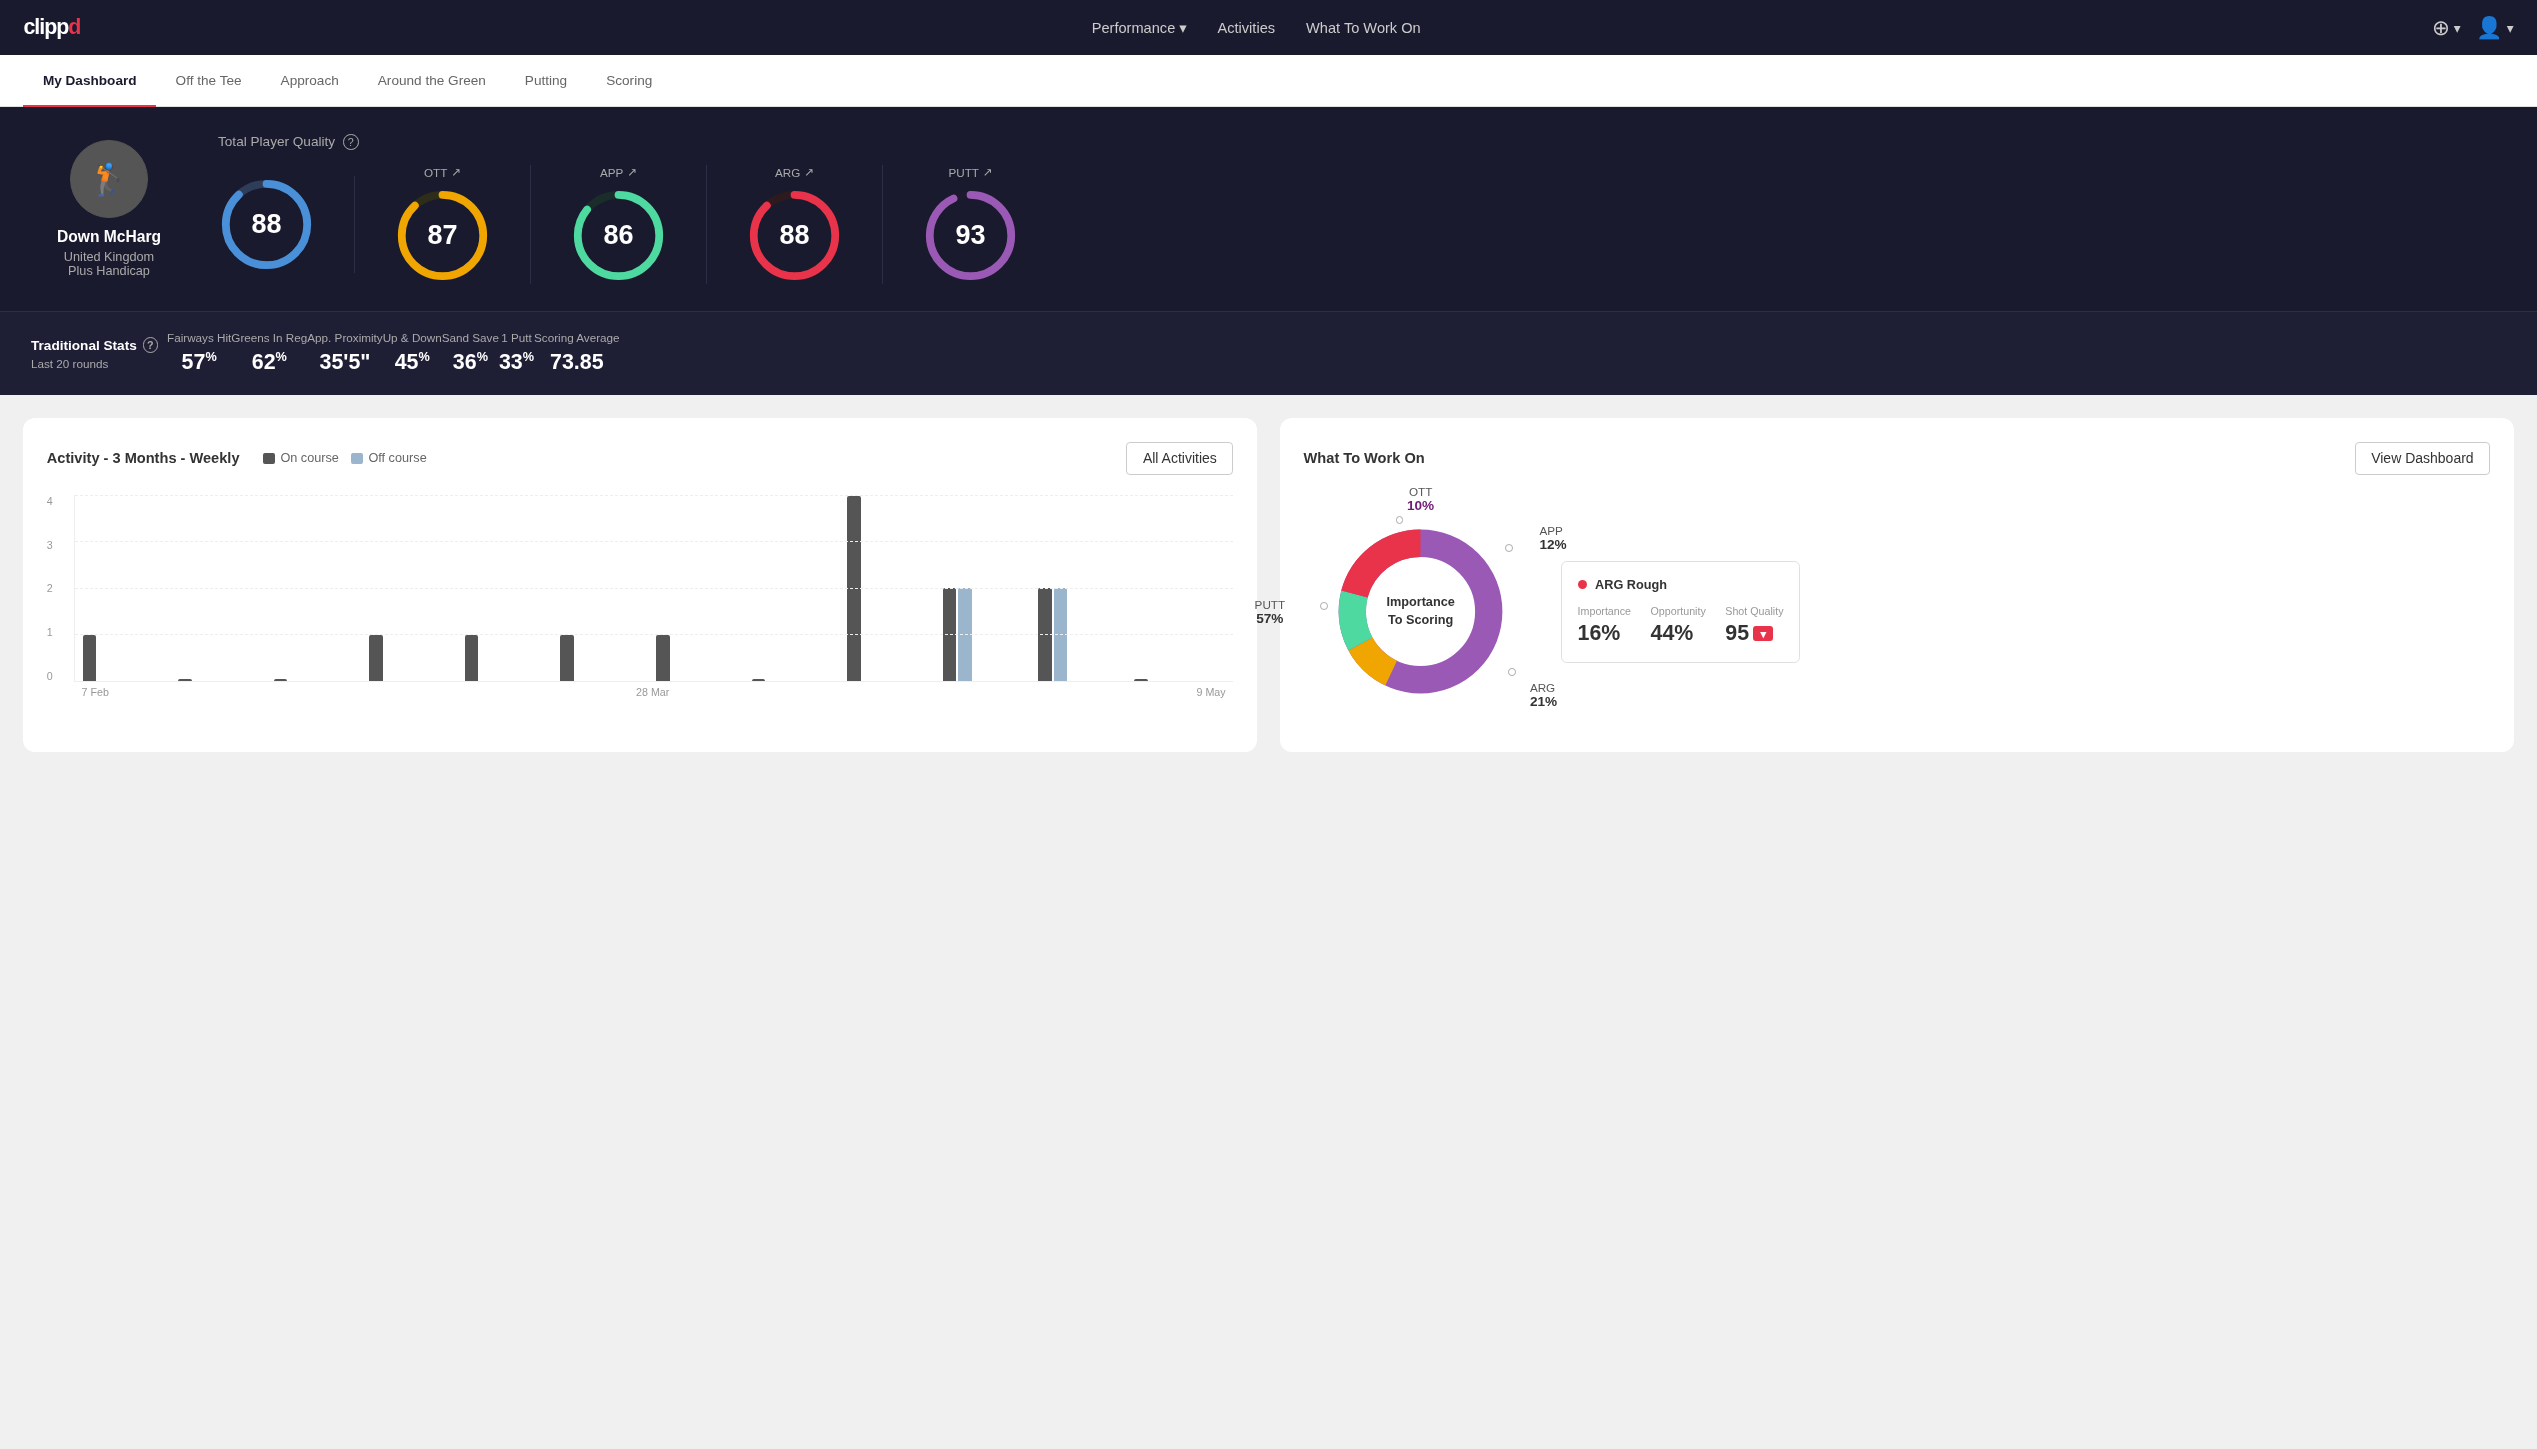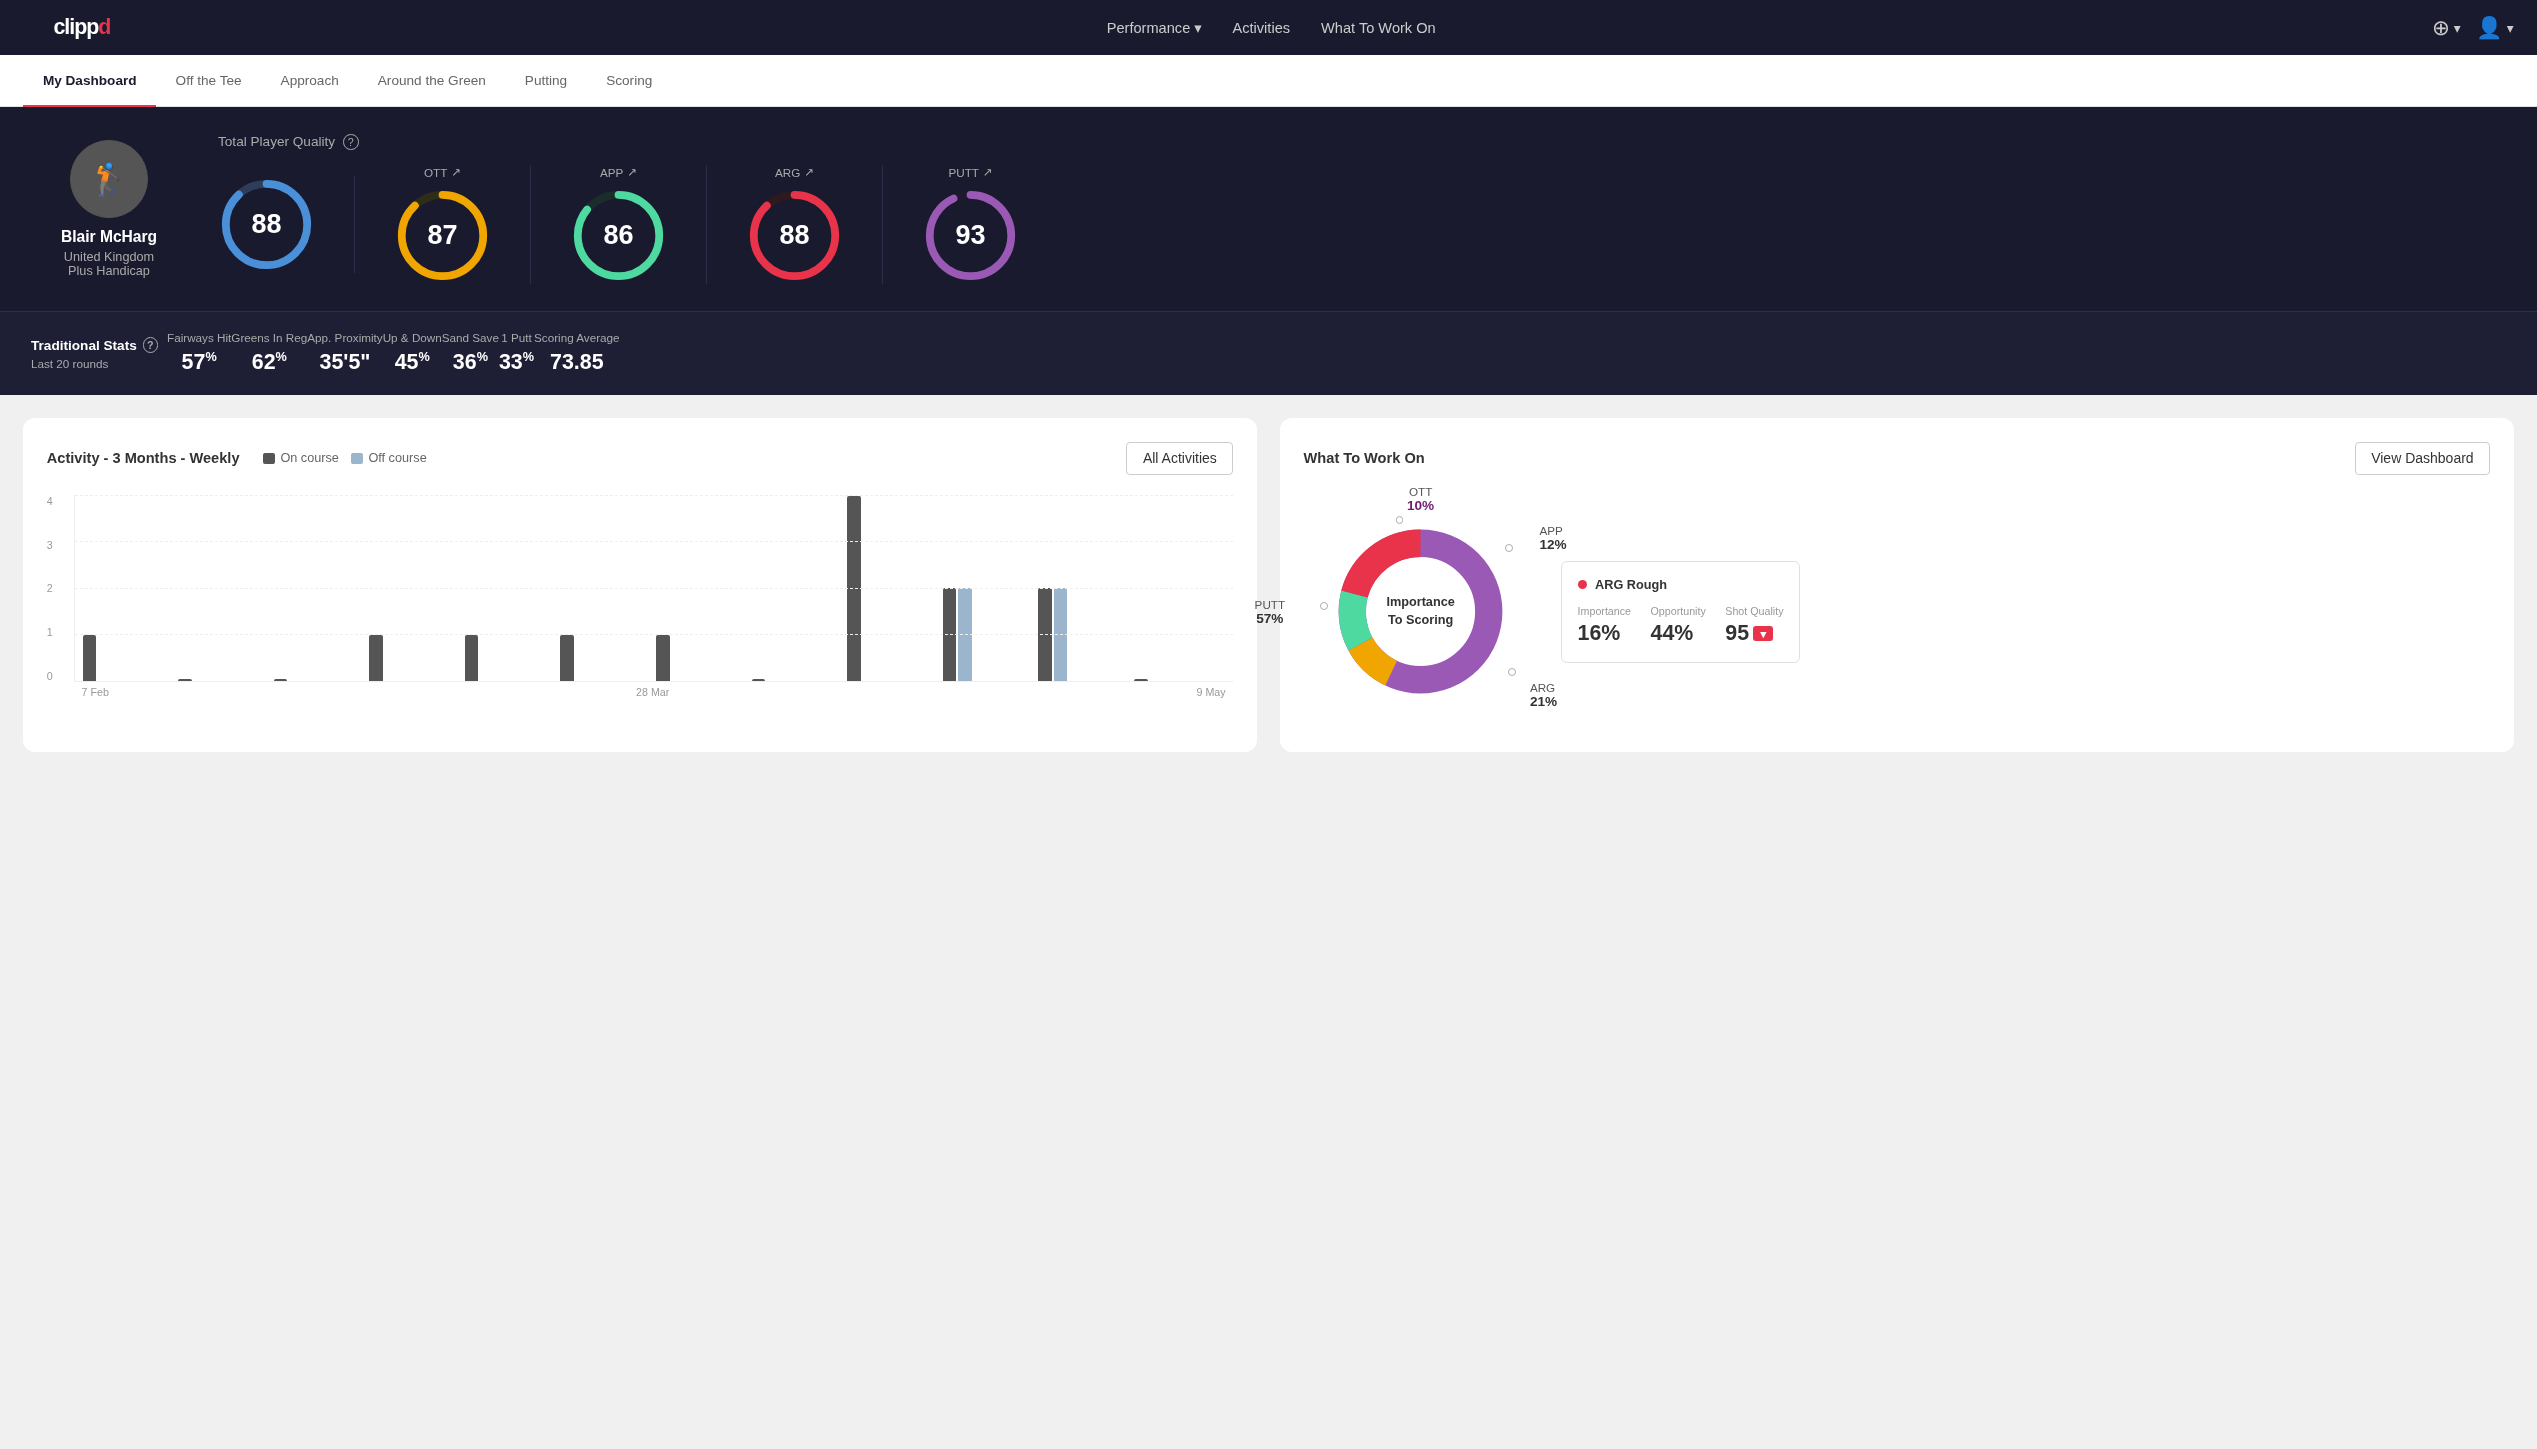--- a/index.html
+++ b/index.html
@@ -13,21 +13,21 @@
       padding: 0 23.4px;
       height: 55px;
       justify-content: space-between;
     }
     .logo {
       font-size: 21.4px;
       font-weight: 800;
       color: #e8334a;
       letter-spacing: -1px;
     }
-    .logo span { color: #fff; margin-left: 30px; }
+    .logo span { color: #fff; }
     .nav-links { display: flex; gap: 31px; align-items: center; }
     .nav-link {
       color: #ccc;
       text-decoration: none;
       font-size: 14.6px;
       cursor: pointer;
       display: flex; align-items: center; gap: 3.9px;
     }
     .nav-right { display: flex; align-items: center; gap: 15.6px; }
     .nav-icon-btn {
@@ -286,21 +286,21 @@
     <span>Putting</span>
   </div>
   <div class="tab">
     <span>Scoring</span>
   </div>
 </div>
 
 <div class="hero">
   <div class="player-info">
     <div class="avatar">🏌️</div>
-    <div class="player-name">Blair McHarg</div>
+    <div class="player-name">Down McHarg</div>
     <div class="player-country">United Kingdom</div>
     <div class="player-handicap">Plus Handicap</div>
   </div>
 
   <div class="scores-section">
     <div class="scores-label">
       <span>Total Player Quality</span>
       <span class="question-icon">?</span>
     </div>
     <div class="scores-grid">

